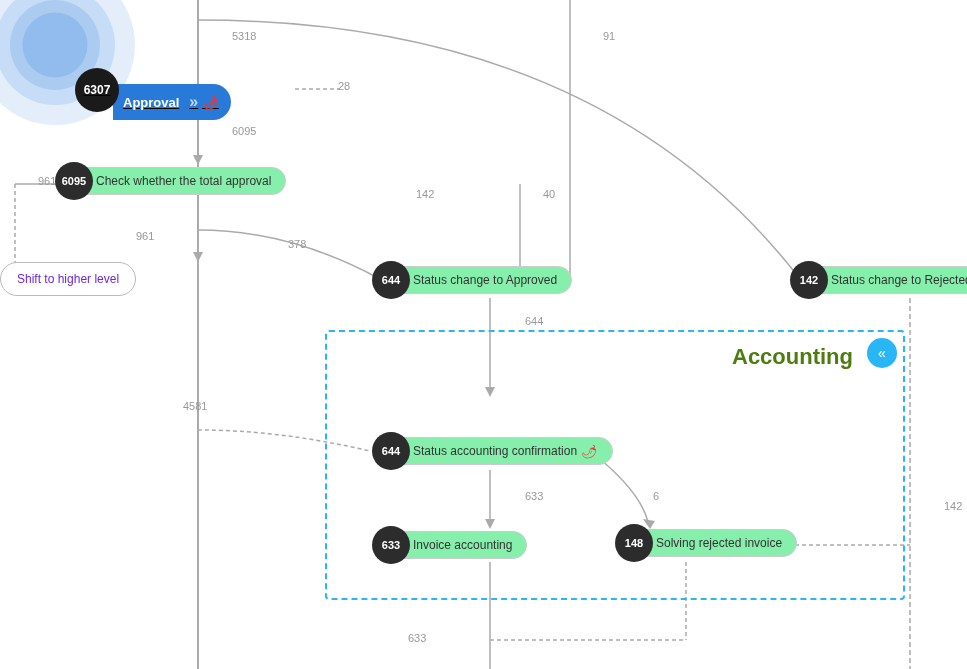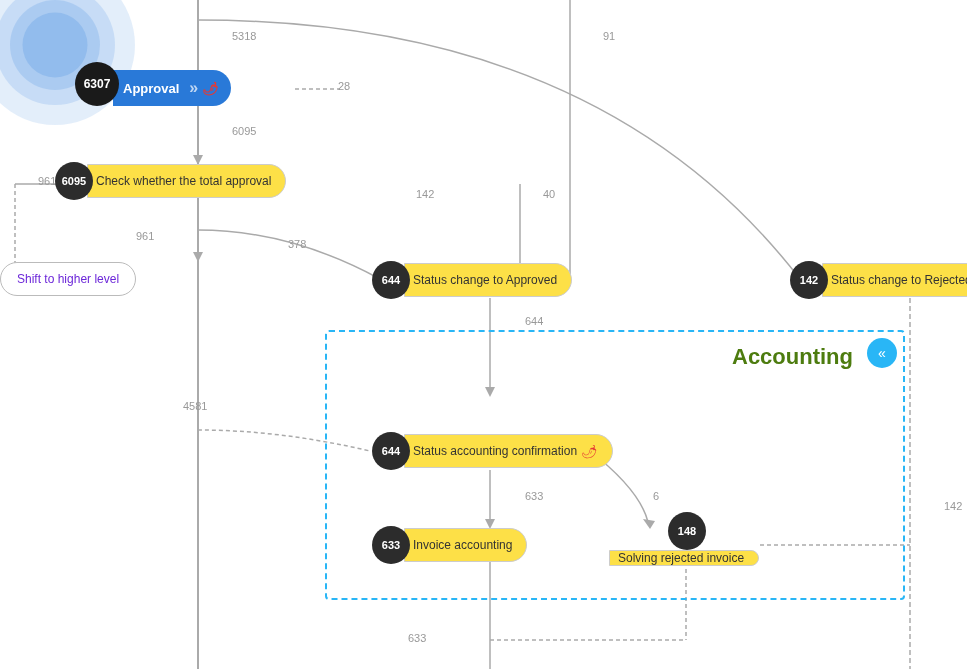--- a/index.html
+++ b/index.html
@@ -54,42 +54,43 @@
       font-size: 11px;
       font-weight: bold;
       display: flex;
       align-items: center;
       justify-content: center;
       flex-shrink: 0;
       z-index: 2;
     }
 
     .node-label {
-      background: #fde047;
+      background: #86efac;
       border: 1.5px solid #ccc;
       border-radius: 0 20px 20px 0;
       padding: 0 14px 0 8px;
-      height: 34px;
+      height: 28px;
       display: flex;
       align-items: center;
       font-size: 12px;
       color: #333;
       white-space: nowrap;
       margin-left: -6px;
       text-align: right;
     }
 
     
     .node-approval {
       position: absolute;
       top: 68px;
       left: 75px;
       display: flex;
-      align-items: flex-end;
+      align-items: flex-start;
       height: 38px;
+      text-decoration: underline;
     }
     .node-approval .node-badge {
       background: #1a1a1a;
       font-size: 13px;
       width: 42px;
       height: 42px;
     }
     .node-approval-label {
       background: #2979d8;
       color: #fff;
@@ -307,21 +308,21 @@
 
   <div class="edge-label" style="left:497px; top:490px;">633</div>
 
   <div class="edge-label" style="left:625px; top:490px;">6</div>
 
   <div class="node" style="top:527px; left:372px;">
     <div class="node-badge">633</div>
     <div class="node-label">Invoice accounting</div>
   </div>
 
-  <div class="node" style="top:512px; left:615px;flex-direction:column;">
+  <div class="node" style="top:525px; left:615px;">
     <div class="node-badge">148</div>
     <div class="node-label">Solving rejected invoice</div>
   </div>
 
   <div class="edge-label" style="left:380px; top:632px;">633</div>
 
   <div class="edge-label" style="left:916px; top:500px;">142</div>
 </div>
 
 </body></html>

